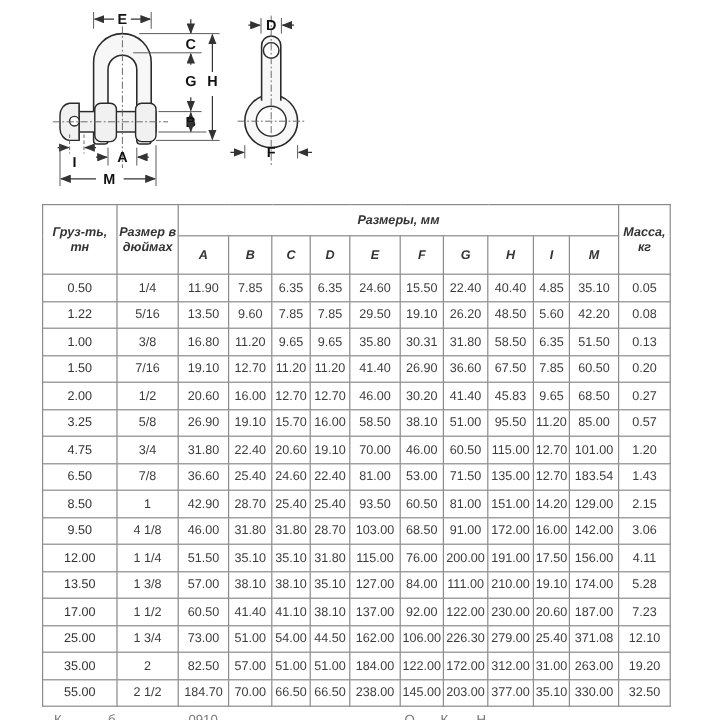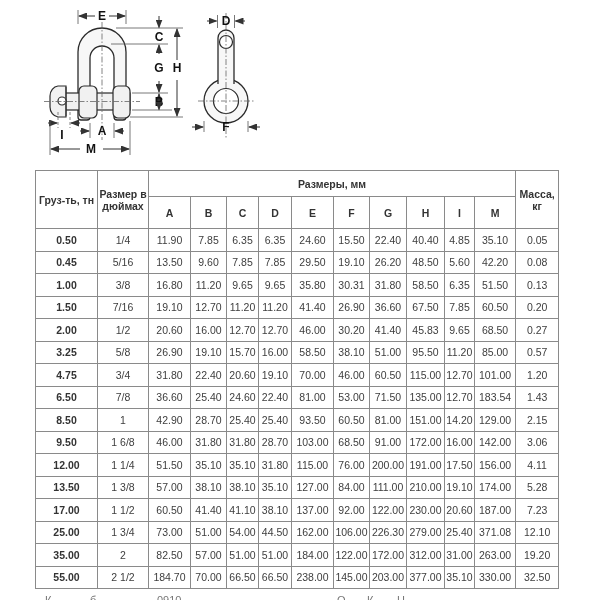--- a/index.html
+++ b/index.html
@@ -15,25 +15,25 @@
   .cline{stroke:#666666;stroke-width:0.8;fill:none;stroke-dasharray:6 2 1.5 2;}
   .dashext{stroke:#666666;stroke-width:0.8;fill:none;stroke-dasharray:3 2;}
   .dimlabel{font-family:"Liberation Sans",sans-serif;font-size:12px;font-weight:600;fill:#111111;
             text-anchor:middle;}
   
   .table-wrap{position:absolute;left:35px;top:170px;}
   table{border-collapse:collapse;table-layout:fixed;width:523px;background:#ffffff;}
   th,td{border:1px solid #8a8a8a;text-align:center;vertical-align:middle;
         padding:0;font-size:10.5px;color:#3d3d3d;overflow:hidden;}
   table{border:1px solid #5f5f5f;}
-  thead th{font-weight:bold;color:#333333;}
+  thead th{font-weight:bold;color:#333333;font-style:italic;}
   tr.hrow1{height:26px;}
   tr.hrow2{height:32px;}
   tbody tr{height:22.5px;}
-  td.bold{font-weight:bold;color:#333333;text-align:center;}
+  td.bold{font-weight:normal;color:#333333;text-align:center;}
   
   .footer-frag{position:absolute;top:594px;font-size:11px;color:#777777;}
 </style>
 </head>
 <body>
 
 <div id="page">
 
   <svg id="diagram" viewBox="0 0 300 168" xmlns="http://www.w3.org/2000/svg">
     <defs>
@@ -174,21 +174,21 @@
             <td>6.35</td>
             <td>24.60</td>
             <td>15.50</td>
             <td>22.40</td>
             <td>40.40</td>
             <td>4.85</td>
             <td>35.10</td>
             <td>0.05</td>
           </tr>
           <tr>
-            <td class="bold">0.45</td>
+            <td class="bold">1.22</td>
             <td>5/16</td>
             <td>13.50</td>
             <td>9.60</td>
             <td>7.85</td>
             <td>7.85</td>
             <td>29.50</td>
             <td>19.10</td>
             <td>26.20</td>
             <td>48.50</td>
             <td>5.60</td>
@@ -295,21 +295,21 @@
             <td>93.50</td>
             <td>60.50</td>
             <td>81.00</td>
             <td>151.00</td>
             <td>14.20</td>
             <td>129.00</td>
             <td>2.15</td>
           </tr>
           <tr>
             <td class="bold">9.50</td>
-            <td>1 6/8</td>
+            <td>4 1/8</td>
             <td>46.00</td>
             <td>31.80</td>
             <td>31.80</td>
             <td>28.70</td>
             <td>103.00</td>
             <td>68.50</td>
             <td>91.00</td>
             <td>172.00</td>
             <td>16.00</td>
             <td>142.00</td>

